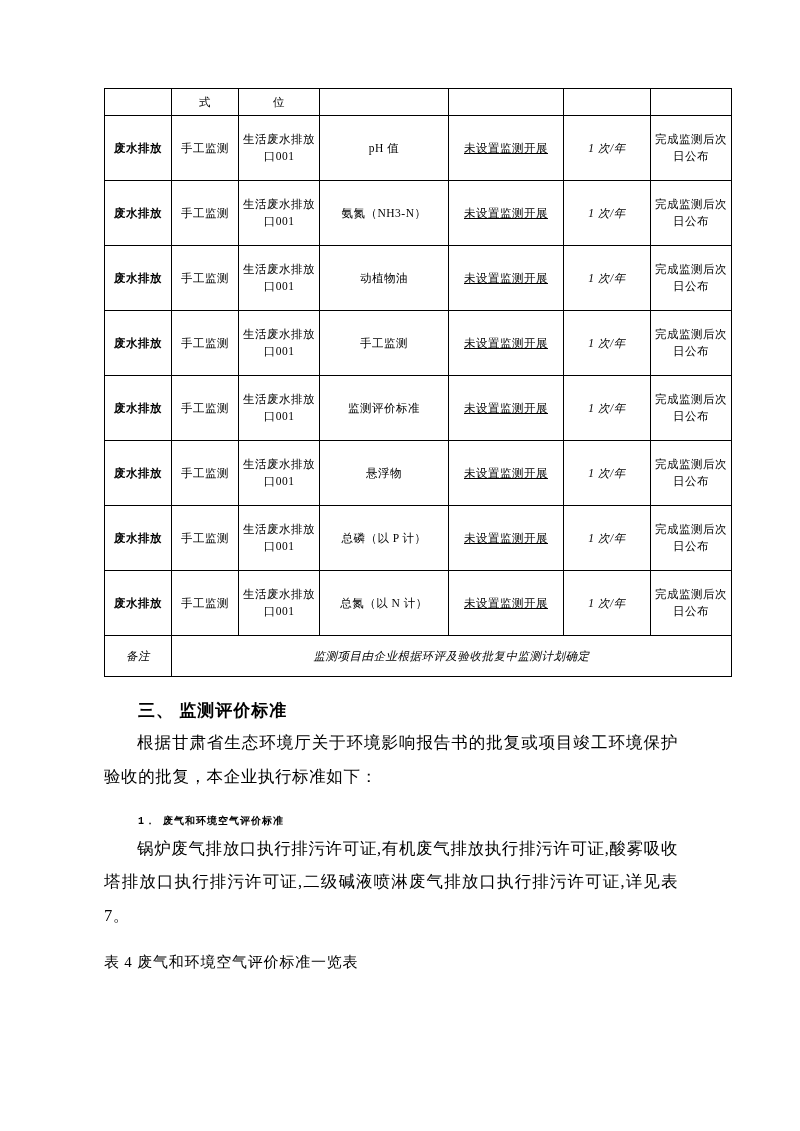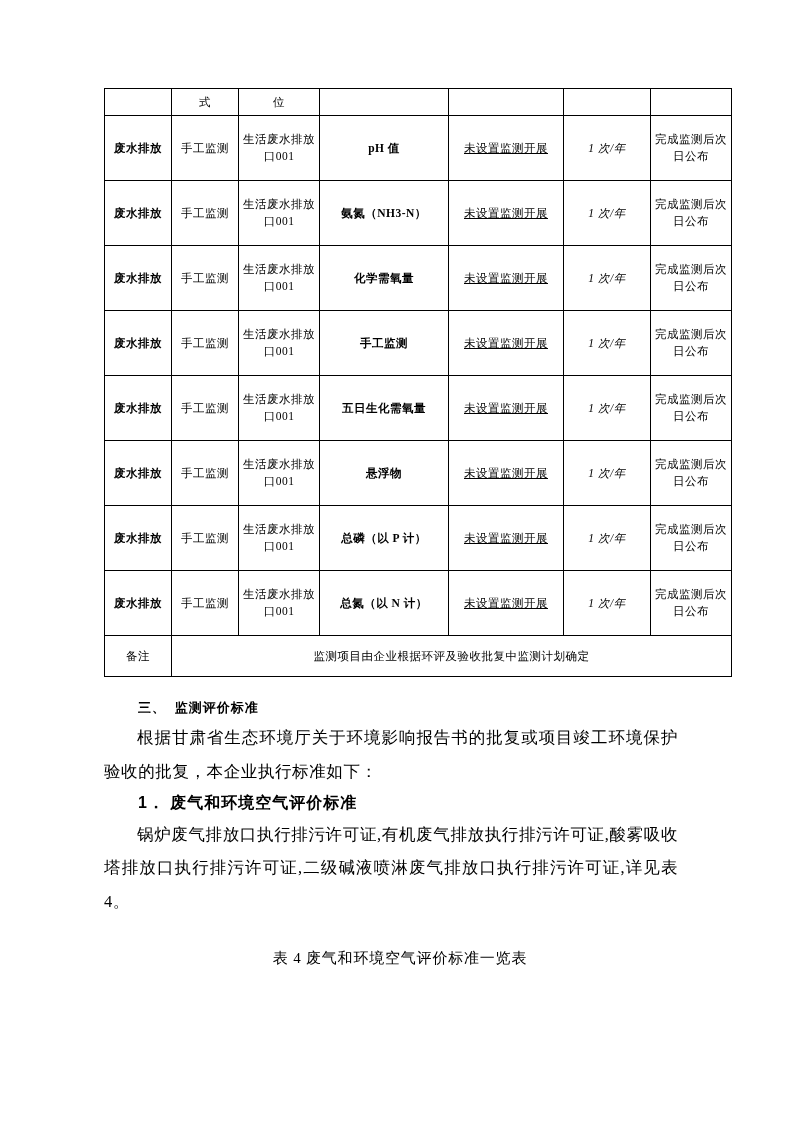--- a/index.html
+++ b/index.html
@@ -34,70 +34,70 @@
     text-align: center;
     vertical-align: middle;
     font-size: 11.5px;
     line-height: 1.45;
     padding: 3px 2px;
     letter-spacing: 0.5px;
   }
   td.c0 { width: 62px; font-weight: bold; }
   td.c1 { width: 62px; }
   td.c2 { width: 76px; }
-  td.c3 { width: 124px; font-weight: bold; }
+  td.c3 { width: 124px; }
   td.c4 { width: 110px; }
   td.c5 { width: 82px; font-style: italic; }
   td.c6 { width: 76px; }
 
   tr.head-row td { height: 20px; }
   tr.data-row td { height: 58px; }
-  tr.note-row td { height: 34px; }
+  tr.note-row td { height: 34px; font-style: italic; }
 
   td.note-label { width: 62px; }
   td.note-text {
     text-align: left;
     padding-left: 10px;
     letter-spacing: 0.6px;
   }
   td.left-align {
     text-align: left;
     padding-left: 6px;
     text-decoration: underline;
   }
 
   h2.section-title {
-    font-family: Liberation Mono, monospace;
-    font-size: 13px;
+    font-family: Liberation Serif, serif;
+    font-size: 17px;
     font-weight: bold;
     margin: 22px 0 4px 0;
     padding-left: 34px;
     letter-spacing: 1px;
   }
   h3.sub-title {
-    font-family: Liberation Sans, sans-serif;
-    font-size: 16px;
+    font-family: Liberation Mono, monospace;
+    font-size: 10px;
     font-weight: bold;
-    margin: 4px 0 4px 0;
+    margin: 20px 0 4px 0;
     padding-left: 34px;
     letter-spacing: 1px;
   }
   p.body-text {
     font-size: 16.5px;
     line-height: 2.05;
     margin: 4px 18px 0 0;
     text-indent: 33px;
     letter-spacing: 0.6px;
     text-align: justify;
   }
   p.table-caption {
     font-size: 15px;
     line-height: 1.8;
-    margin: 26px 0 0 0;
-    text-align: center;
+    margin: 16px 0 0 0;
+    text-align: left;
     letter-spacing: 0.8px;
   }
 </style>
 </head>
 <body>
 
 <div class="page">
 
   <table class="main-table">
     <tbody>
@@ -128,41 +128,41 @@
         <td class="c3">氨氮（NH3-N）</td>
         <td class="c4 left-align">未设置监测开展</td>
         <td class="c5">1 次/年</td>
         <td class="c6">完成监测后次日公布</td>
       </tr>
 
       <tr class="data-row">
         <td class="c0">废水排放</td>
         <td class="c1">手工监测</td>
         <td class="c2">生活废水排放口001</td>
-        <td class="c3">化学需氧量</td>
+        <td class="c3">动植物油</td>
         <td class="c4 left-align">未设置监测开展</td>
         <td class="c5">1 次/年</td>
         <td class="c6">完成监测后次日公布</td>
       </tr>
 
       <tr class="data-row">
         <td class="c0">废水排放</td>
         <td class="c1">手工监测</td>
         <td class="c2">生活废水排放口001</td>
         <td class="c3">手工监测</td>
         <td class="c4 left-align">未设置监测开展</td>
         <td class="c5">1 次/年</td>
         <td class="c6">完成监测后次日公布</td>
       </tr>
 
       <tr class="data-row">
         <td class="c0">废水排放</td>
         <td class="c1">手工监测</td>
         <td class="c2">生活废水排放口001</td>
-        <td class="c3">五日生化需氧量</td>
+        <td class="c3">监测评价标准</td>
         <td class="c4 left-align">未设置监测开展</td>
         <td class="c5">1 次/年</td>
         <td class="c6">完成监测后次日公布</td>
       </tr>
 
       <tr class="data-row">
         <td class="c0">废水排放</td>
         <td class="c1">手工监测</td>
         <td class="c2">生活废水排放口001</td>
         <td class="c3">悬浮物</td>
@@ -197,17 +197,17 @@
       </tr>
     </tbody>
   </table>
 
   <h2 class="section-title">三、 监测评价标准</h2>
 
   <p class="body-text">根据甘肃省生态环境厅关于环境影响报告书的批复或项目竣工环境保护验收的批复，本企业执行标准如下：</p>
 
   <h3 class="sub-title">1． 废气和环境空气评价标准</h3>
 
-  <p class="body-text">锅炉废气排放口执行排污许可证,有机废气排放执行排污许可证,酸雾吸收塔排放口执行排污许可证,二级碱液喷淋废气排放口执行排污许可证,详见表 4。</p>
+  <p class="body-text">锅炉废气排放口执行排污许可证,有机废气排放执行排污许可证,酸雾吸收塔排放口执行排污许可证,二级碱液喷淋废气排放口执行排污许可证,详见表 7。</p>
 
   <p class="table-caption">表 4 废气和环境空气评价标准一览表</p>
 
 </div>
 
 </body></html>

